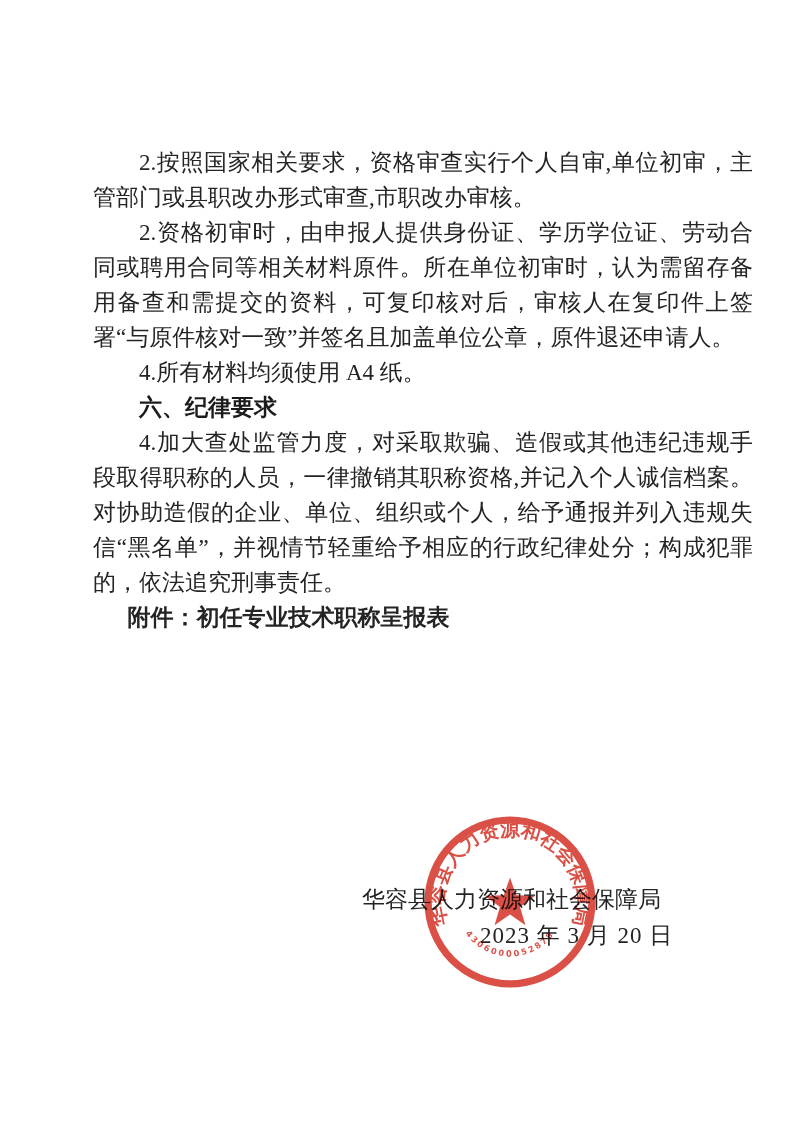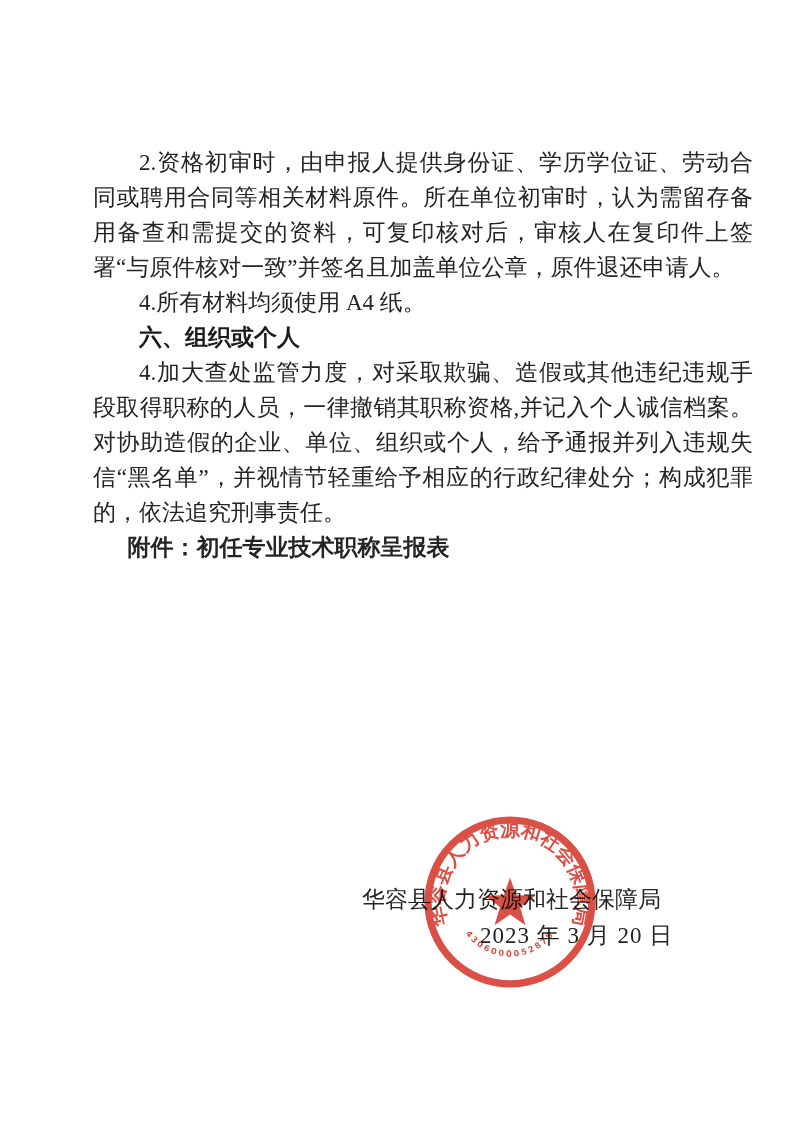--- a/index.html
+++ b/index.html
@@ -86,23 +86,24 @@
     font-size: 9px;
     letter-spacing: 2.5px;
   }
 </style>
 </head>
 <body>
 
 <div class="page">
 
   <div class="body-text">
+    <p>2.按照国家相关要求，资格审查实行个人自审,单位初审，主管部门或县职改办形式审查,市职改办审核。</p>
     <p>2.资格初审时，由申报人提供身份证、学历学位证、劳动合同或聘用合同等相关材料原件。所在单位初审时，认为需留存备用备查和需提交的资料，可复印核对后，审核人在复印件上签署“与原件核对一致”并签名且加盖单位公章，原件退还申请人。</p>
     <p>4.所有材料均须使用 A4 纸。</p>
-    <h2 class="section-heading">六、组织或个人</h2>
+    <h2 class="section-heading">六、纪律要求</h2>
     <p>4.加大查处监管力度，对采取欺骗、造假或其他违纪违规手段取得职称的人员，一律撤销其职称资格,并记入个人诚信档案。对协助造假的企业、单位、组织或个人，给予通报并列入违规失信“黑名单”，并视情节轻重给予相应的行政纪律处分；构成犯罪的，依法追究刑事责任。</p>
     <p class="attachment-line">附件：初任专业技术职称呈报表</p>
   </div>
 
   <div class="signature-agency">华容县人力资源和社会保障局</div>
   <div class="signature-date">2023 年 3 月 20 日</div>
 
   <div class="seal">
     <svg viewBox="0 0 200 200" xmlns="http://www.w3.org/2000/svg">
       <circle cx="100" cy="100" r="90" fill="none" stroke-width="8" stroke="#d5382c"></circle>

